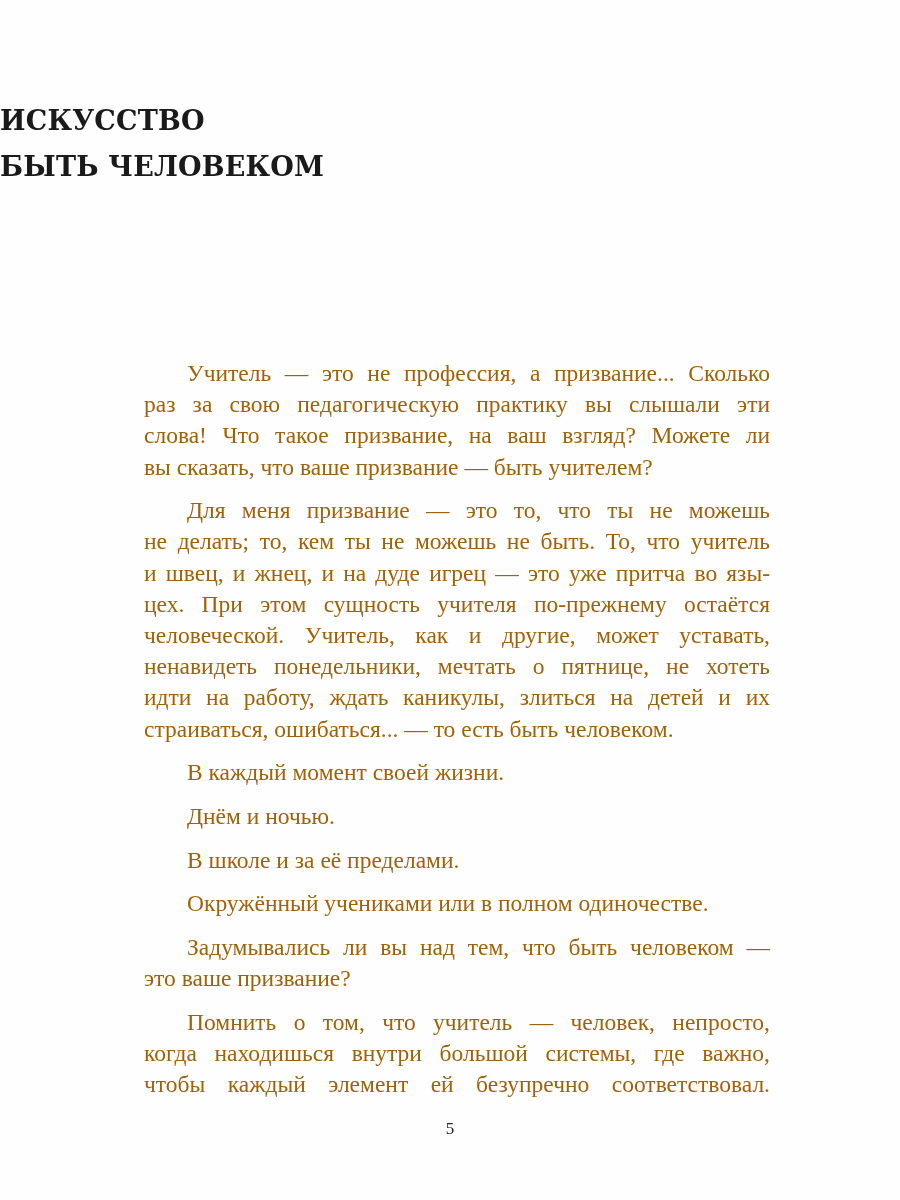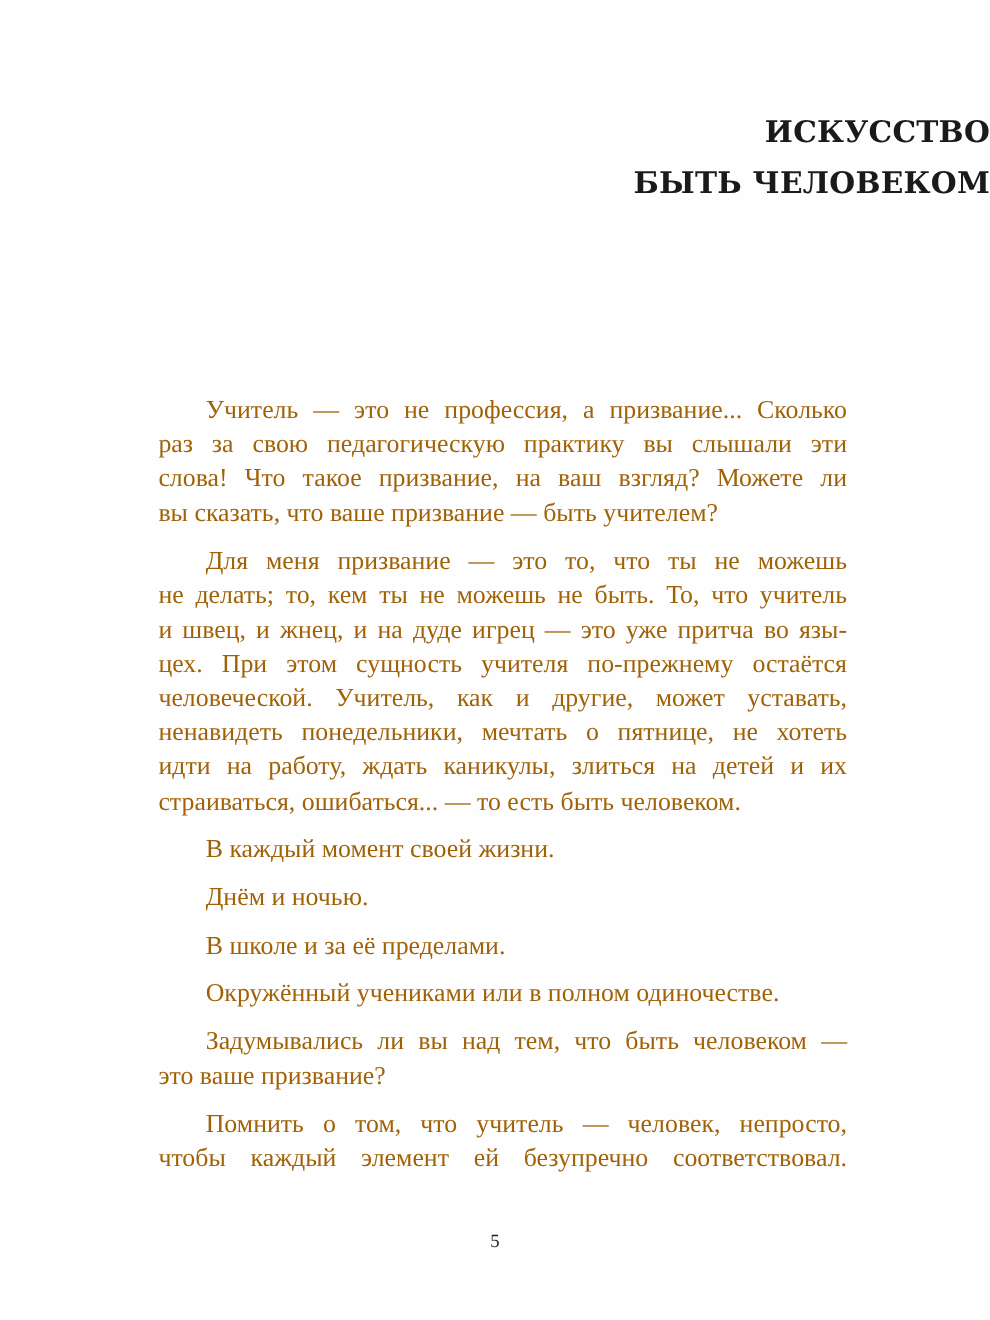--- a/index.html
+++ b/index.html
@@ -19,21 +19,21 @@
       position: absolute;
       left: 0; top: 0;
       width: 900px; height: 1200px;
       background: #fefefe;
     }
     .title {
       position: absolute;
       left: 0;
       width: 900px;
       top: 98px;
-      text-align: right;
+      text-align: left;
       font-family: "DejaVu Serif", "Liberation Serif", serif;
       font-weight: bold;
       font-size: 27px;
       line-height: 46px;
       letter-spacing: 0.2px;
       color: #1a1a1a;
     }
     .title-line { display: block; }
 
     .body-text {
@@ -119,20 +119,21 @@
       <span class="line indent last">Окружённый учениками или в полном одиночестве.</span>
     </p>
 
     <p class="para">
       <span class="line indent">Задумывались ли вы над тем, что быть человеком —</span>
       <span class="line last">это ваше призвание?</span>
     </p>
 
     <p class="para">
       <span class="line indent">Помнить о том, что учитель — человек, непросто,</span>
+      <span class="line">когда находишься внутри большой системы, где важно,</span>
       <span class="line">чтобы каждый элемент ей безупречно соответствовал.</span>
     </p>
 
   </div>
 
   <div class="page-number">5</div>
 
 </div>
 
 </body></html>

